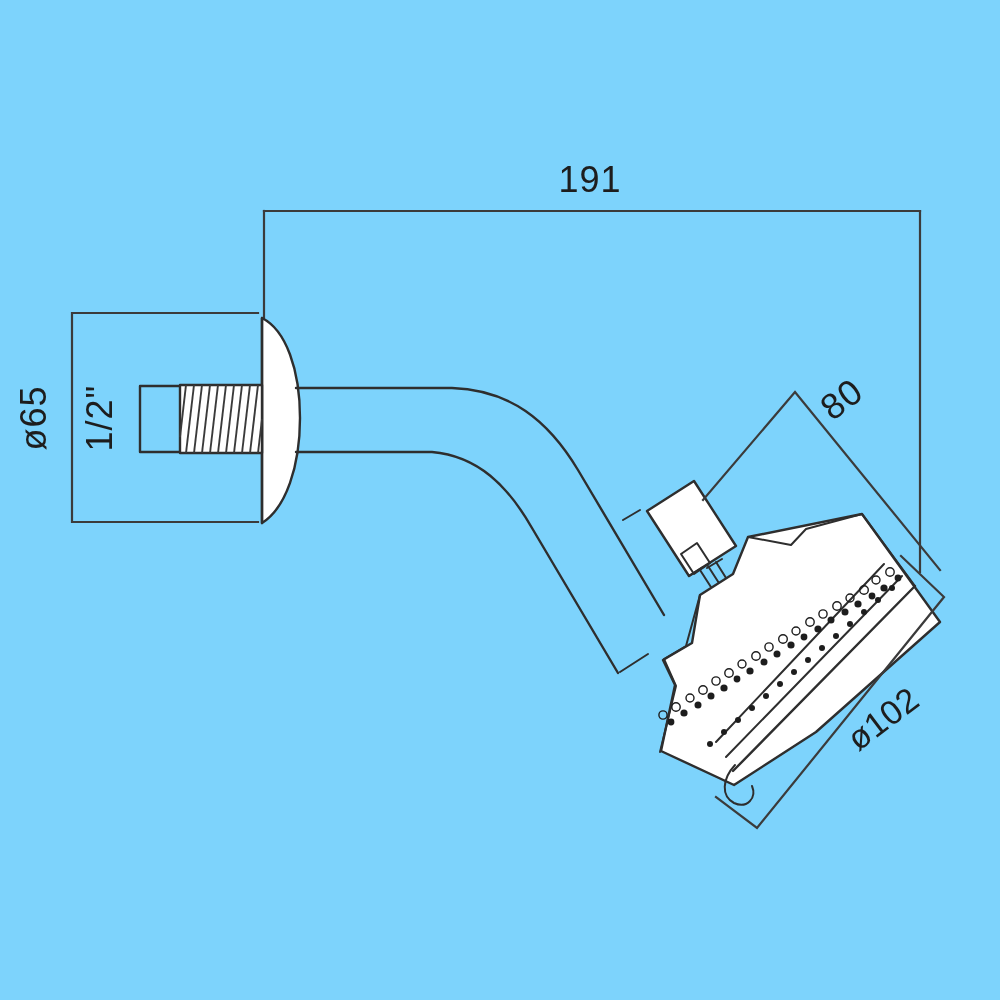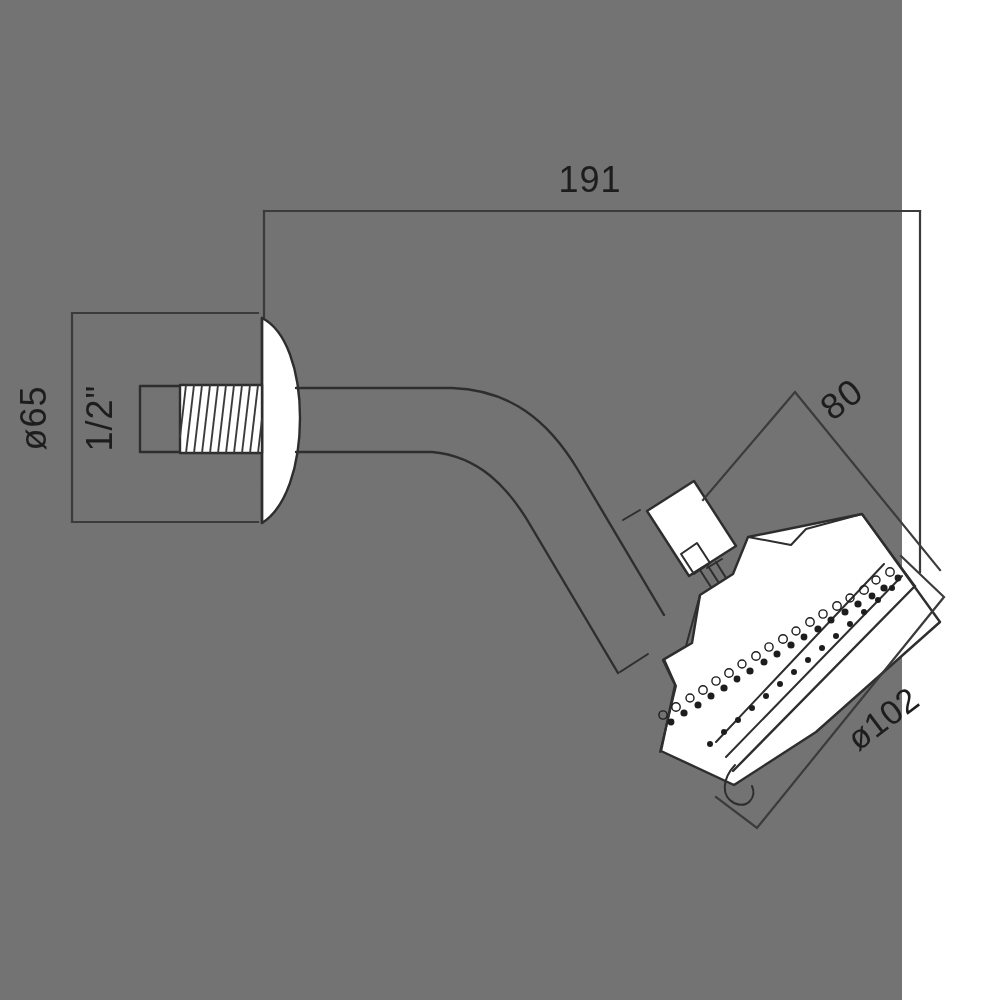--- a/index.html
+++ b/index.html
@@ -9,23 +9,23 @@
     background: #ffffff;
   }
   body {
     width: 1000px;
     height: 1000px;
     font-family: "Liberation Sans", sans-serif;
     overflow: hidden;
   }
   #drawing-root {
     position: relative;
-    width: 902px;
+    width: 1000px;
     height: 1000px;
-    background: #737373;
+    background: #7dd3fc;
   }
   #drawing-svg {
     position: absolute;
     left: 0;
     top: 0;
     width: 1000px;
     height: 1000px;
     display: block;
   }
   .dim-line {

